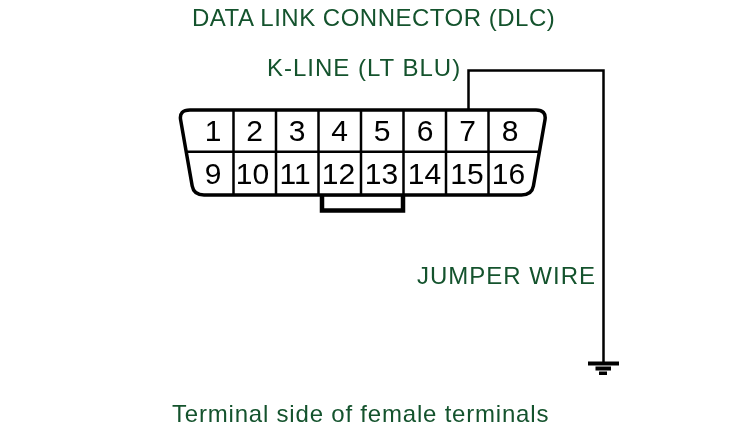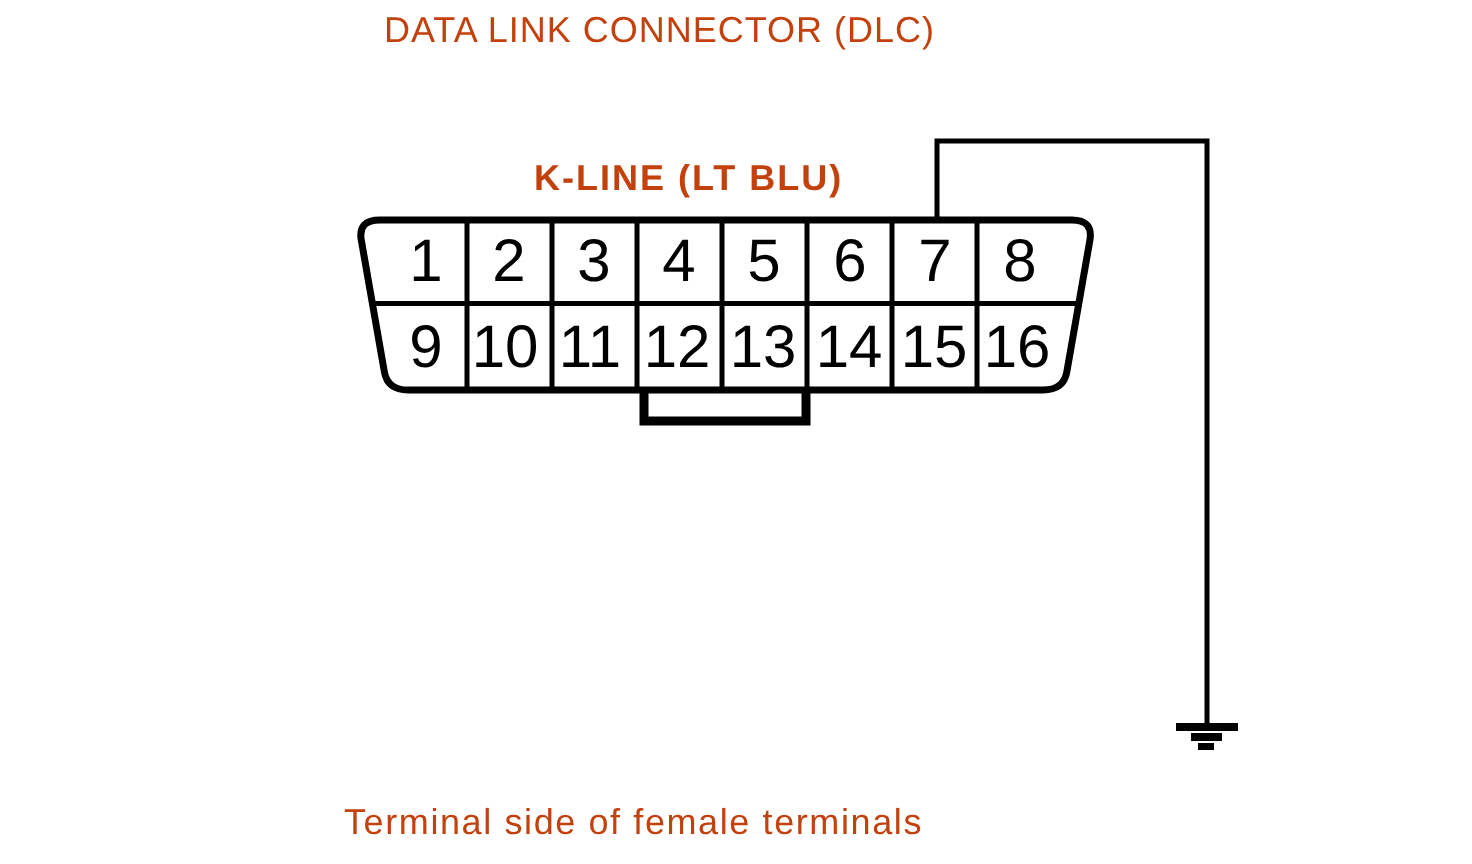--- a/index.html
+++ b/index.html
@@ -13,26 +13,26 @@
     height: 432px;
     background: #ffffff;
     font-family: "Liberation Sans", sans-serif;
     color: #000000;
     overflow: hidden;
   }
   .label {
     position: absolute;
     white-space: nowrap;
     line-height: 1;
-    font-size: 18px;
+    font-size: 24px;
     letter-spacing: 0.5px;
-    color: #c2410c;
+    color: #14532d;
   }
   .title    { left: 192px; top: 6px;   }
-  .kline    { left: 267px; top: 80px;  letter-spacing: 1px; font-weight: bold; }
+  .kline    { left: 267px; top: 56px;  letter-spacing: 1px; }
   .jumper   { left: 417px; top: 264px; letter-spacing: 1px; }
   .caption  { left: 172px; top: 402px; letter-spacing: 0.8px; }
   svg.drawing {
     position: absolute;
     left: 0; top: 0;
     width: 736px;
     height: 432px;
   }
   svg.drawing text {
     font-family: "Liberation Sans", sans-serif;
@@ -41,20 +41,21 @@
     text-anchor: middle;
   }
 </style>
 </head>
 <body>
 
 <div class="canvas">
 
   <div class="label title">DATA LINK CONNECTOR (DLC)</div>
   <div class="label kline">K-LINE (LT BLU)</div>
+  <div class="label jumper">JUMPER WIRE</div>
   <div class="label caption">Terminal side of female terminals</div>
 
   <svg class="drawing" viewBox="0 0 736 432">
 
     <polyline points="468.5,111 468.5,70.5 603.5,70.5 603.5,363" fill="none" stroke="#000000" stroke-width="2.5"></polyline>
 
     <g>
       <rect x="588" y="361.5" width="31" height="4" fill="#000000"></rect>
       <rect x="595.5" y="366.5" width="15.5" height="4" fill="#000000"></rect>
       <rect x="599" y="371.5" width="8" height="3.5" fill="#000000"></rect>

